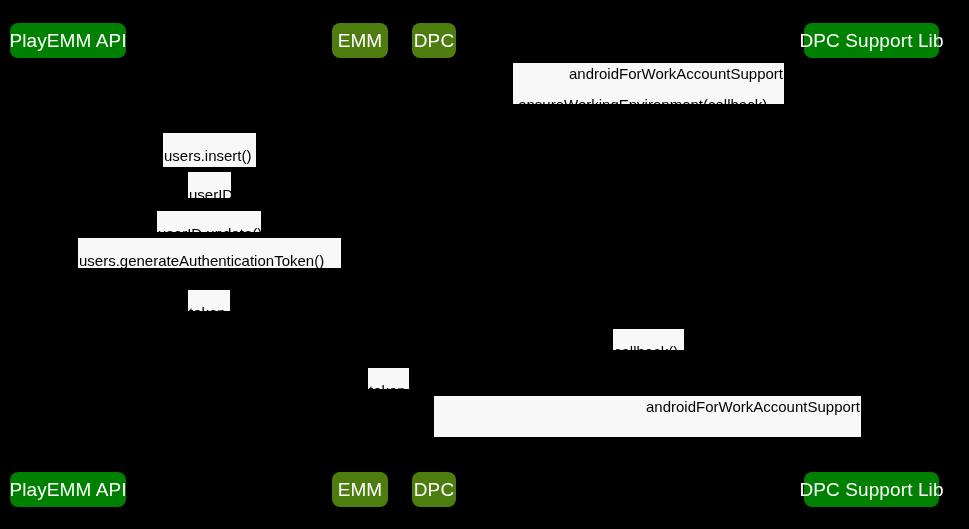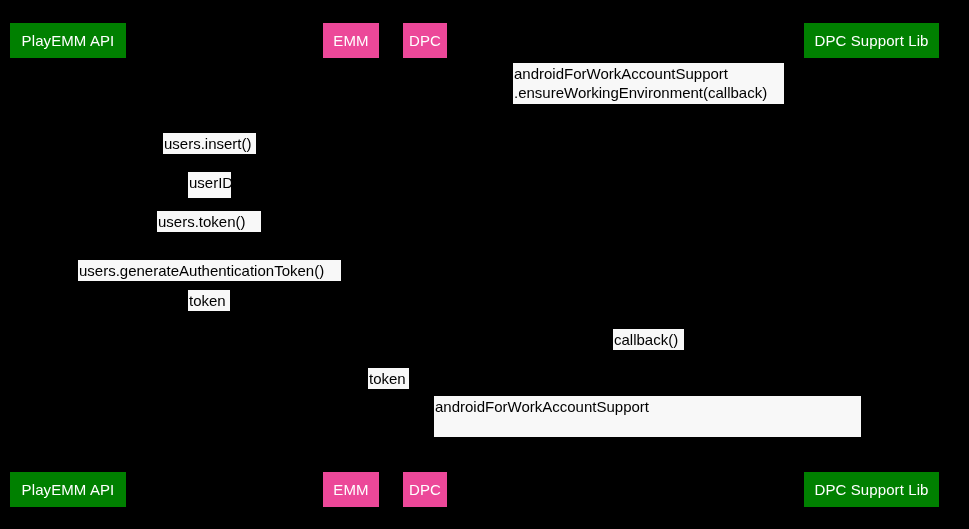--- a/index.html
+++ b/index.html
@@ -19,45 +19,46 @@
   }
 
   
   .actor {
     position: absolute;
     box-sizing: border-box;
     display: flex;
     align-items: center;
     justify-content: center;
     color: #ffffff;
-    font-size: 15px;
+    font-size: 19px;
     line-height: 1;
     white-space: nowrap;
     letter-spacing: 0.1px;
+    border-radius: 8px;
   }
   .actor-green { background: #008000; }
-  .actor-blue  { background: #ec4899; }
+  .actor-blue  { background: #4d7c0f; margin-left: 9px; }
 
   
   .msg {
     position: absolute;
     box-sizing: border-box;
     background: #f8f8f8;
     color: #000000;
     font-size: 15px;
     line-height: 19px;
     white-space: nowrap;
     padding: 1px 1px 0 1px;
     text-align: center;
   }
   .msg.single {
     text-align: left;
   }
-  .msg .l1 { display: block; text-align: left; }
-  .msg .l2 { display: block; text-align: left; }
+  .msg .l1 { display: block; text-align: right; }
+  .msg .l2 { display: block; text-align: left; margin-top: 12px; }
 
   
   .lifeline {
     position: absolute;
     width: 1px;
     background: #000000;
   }
 </style>
 </head>
 <body>
@@ -83,33 +84,33 @@
   <div class="lifeline" style="left:67px;  top:58px;  height:414px;"></div>
   <div class="lifeline" style="left:350px; top:58px;  height:414px;"></div>
   <div class="lifeline" style="left:424px; top:58px;  height:414px;"></div>
   <div class="lifeline" style="left:871px; top:58px;  height:414px;"></div>
 
   <div class="msg" style="left:513px; top:63px; width:271px; height:41px;">
     <span class="l1">androidForWorkAccountSupport</span>
     <span class="l2">.ensureWorkingEnvironment(callback)</span>
   </div>
 
-  <div class="msg single" style="left:163px; top:133px; width:93px; height:21px;">
+  <div class="msg single" style="left:163px; top:133px; width:93px; height:34px;">
     <span class="l2">users.insert()</span>
   </div>
 
   <div class="msg single" style="left:188px; top:172px; width:43px; height:26px;">
     <span class="l2">userID</span>
   </div>
 
   <div class="msg single" style="left:157px; top:211px; width:104px; height:21px;">
-    <span class="l2">users.token()</span>
+    <span class="l2">userID.update()</span>
   </div>
 
-  <div class="msg single" style="left:78px; top:260px; width:263px; height:21px;">
+  <div class="msg single" style="left:78px; top:238px; width:263px; height:30px;">
     <span class="l2">users.generateAuthenticationToken()</span>
   </div>
 
   <div class="msg single" style="left:188px; top:290px; width:42px; height:21px;">
     <span class="l2">token</span>
   </div>
 
   <div class="msg single" style="left:613px; top:329px; width:71px; height:21px;">
     <span class="l2">callback()</span>
   </div>

